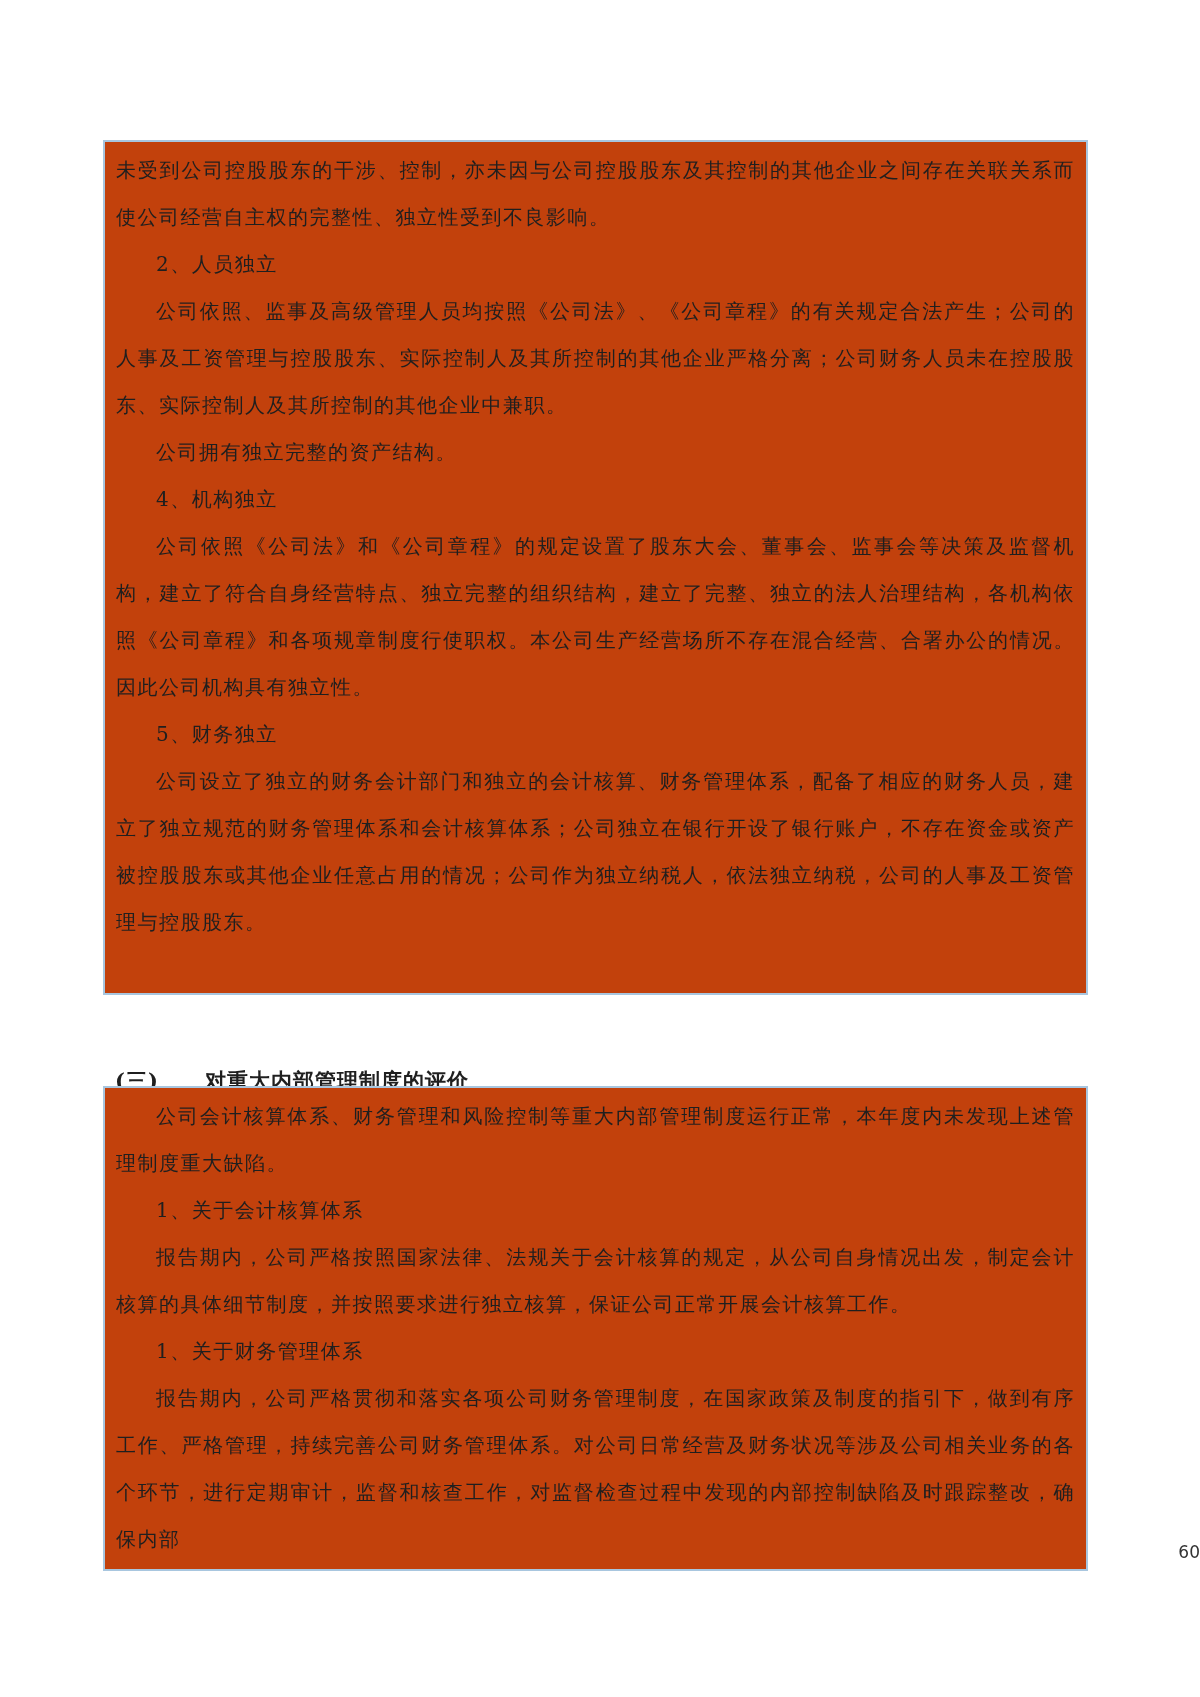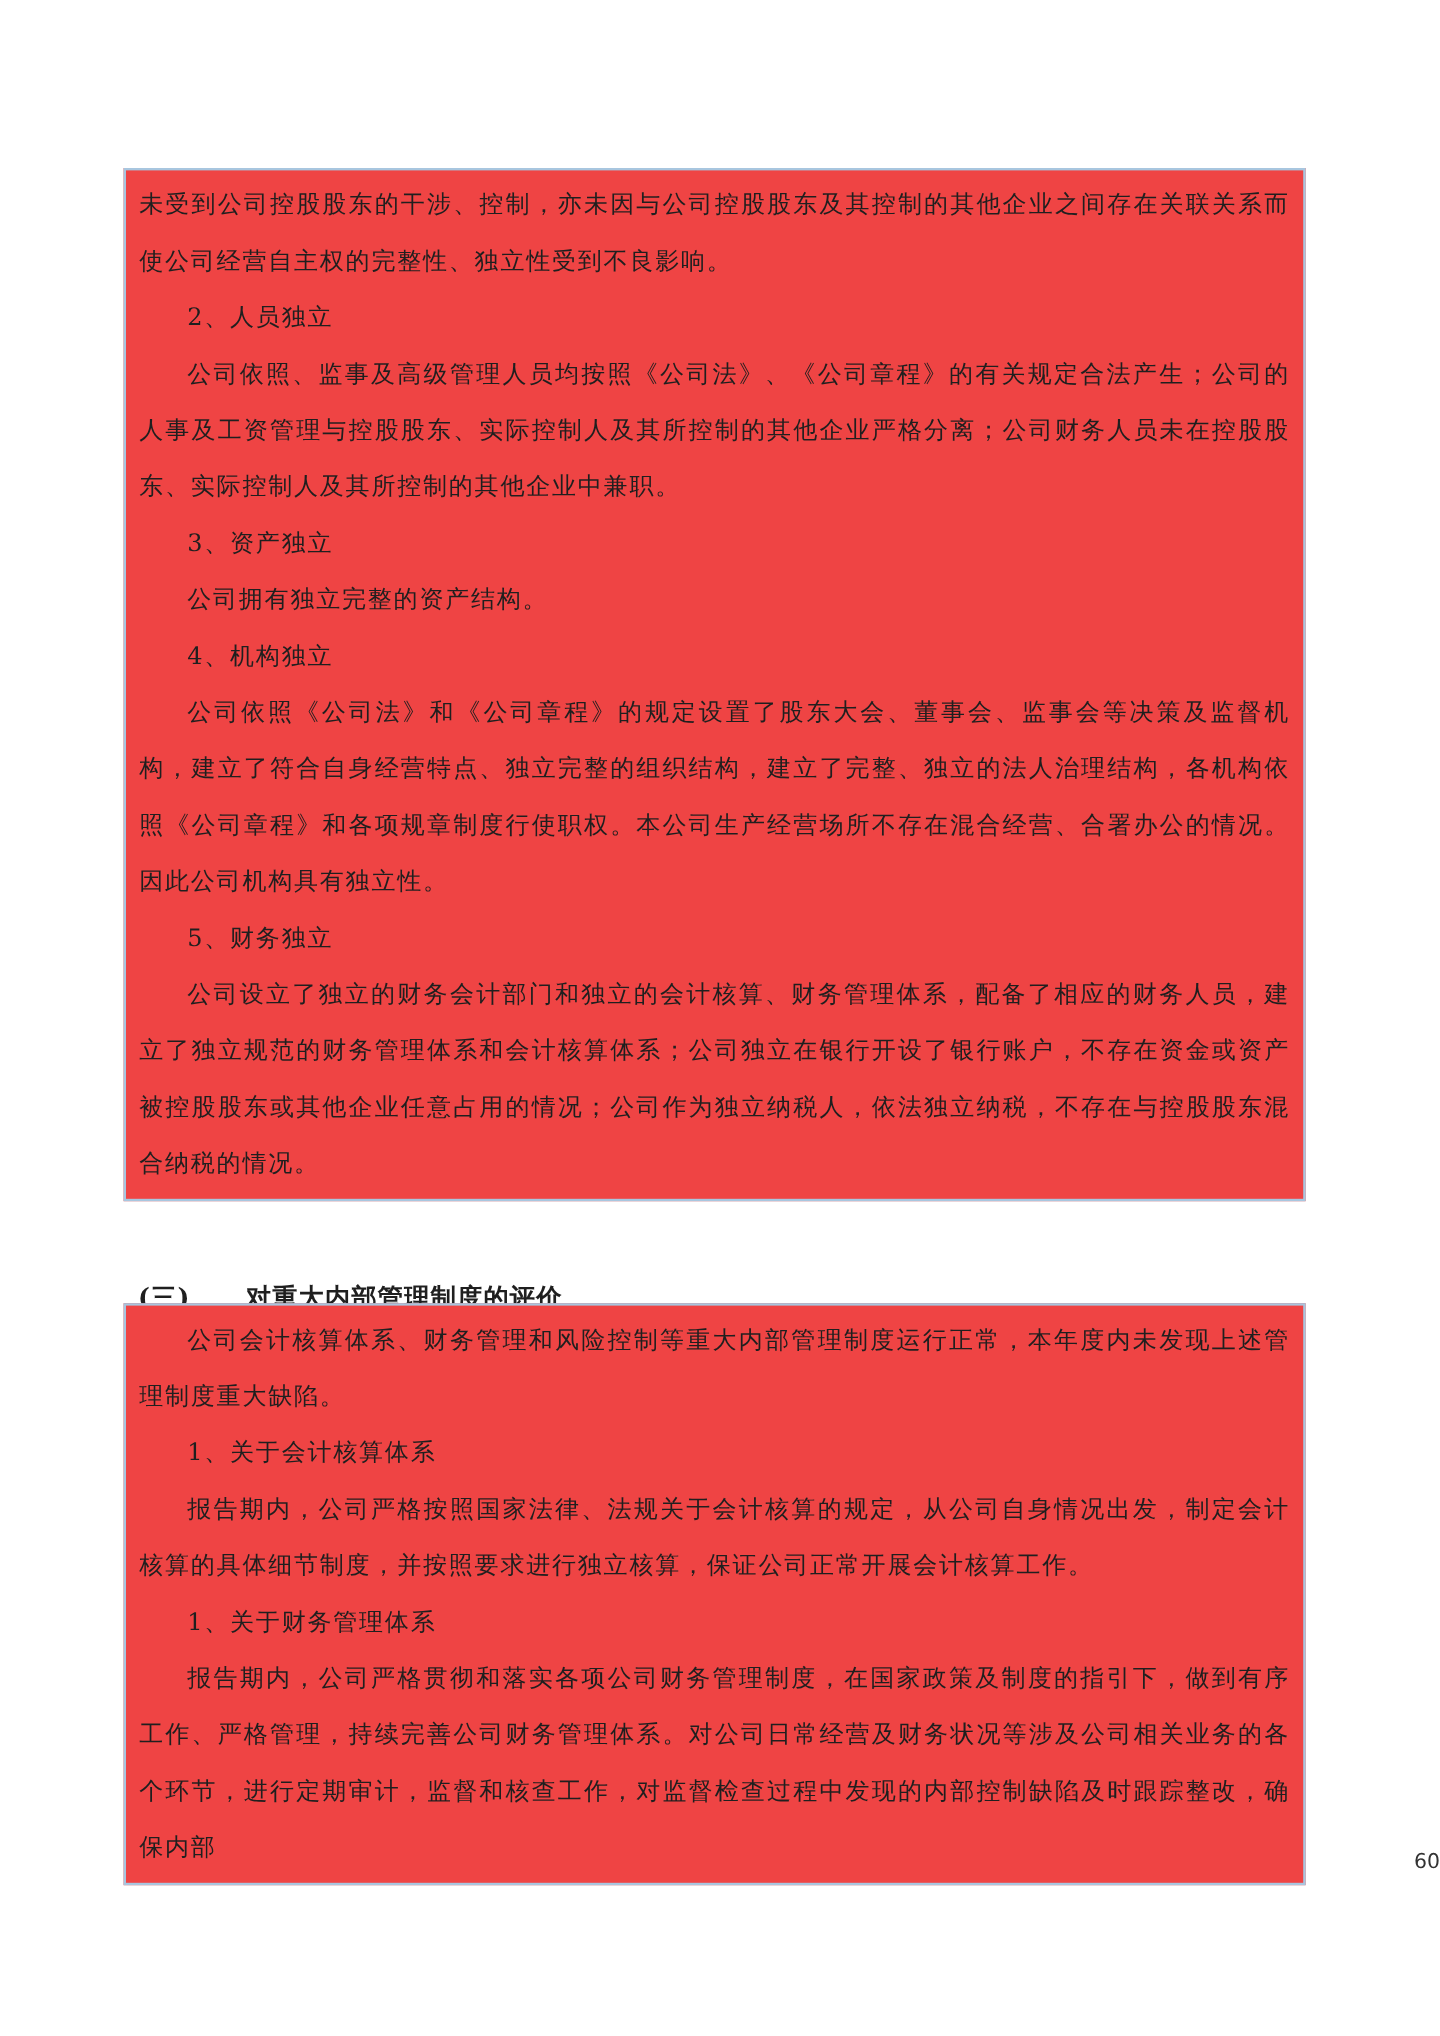--- a/index.html
+++ b/index.html
@@ -16,21 +16,21 @@
     height: 1697px;
     background: #ffffff;
     overflow: hidden;
   }
   .content-box {
     position: absolute;
     left: 103px;
     width: 985px;
     box-sizing: border-box;
     border: 2px solid #a8c6df;
-    background: #ef4444;
+    background: #c2410c;
     padding: 5px 11px 6px 11px;
   }
   .box-independence { top: 140px; min-height: 855px; }
   .box-management   { top: 1086px; min-height: 431px; }
   .content-box p {
     margin: 0;
     font-size: 20px;
     line-height: 47px;
     letter-spacing: 1.5px;
     text-align: justify;
@@ -60,26 +60,25 @@
 </style>
 </head>
 <body>
 
 <div class="page">
 
   <div class="content-box box-independence">
     <p>未受到公司控股股东的干涉、控制，亦未因与公司控股股东及其控制的其他企业之间存在关联关系而使公司经营自主权的完整性、独立性受到不良影响。</p>
     <p class="indent">2、人员独立</p>
     <p class="indent">公司依照、监事及高级管理人员均按照《公司法》、《公司章程》的有关规定合法产生；公司的人事及工资管理与控股股东、实际控制人及其所控制的其他企业严格分离；公司财务人员未在控股股东、实际控制人及其所控制的其他企业中兼职。</p>
-    <p class="indent">3、资产独立</p>
     <p class="indent">公司拥有独立完整的资产结构。</p>
     <p class="indent">4、机构独立</p>
     <p class="indent">公司依照《公司法》和《公司章程》的规定设置了股东大会、董事会、监事会等决策及监督机构，建立了符合自身经营特点、独立完整的组织结构，建立了完整、独立的法人治理结构，各机构依照《公司章程》和各项规章制度行使职权。本公司生产经营场所不存在混合经营、合署办公的情况。因此公司机构具有独立性。</p>
     <p class="indent">5、财务独立</p>
-    <p class="indent">公司设立了独立的财务会计部门和独立的会计核算、财务管理体系，配备了相应的财务人员，建立了独立规范的财务管理体系和会计核算体系；公司独立在银行开设了银行账户，不存在资金或资产被控股股东或其他企业任意占用的情况；公司作为独立纳税人，依法独立纳税，不存在与控股股东混合纳税的情况。</p>
+    <p class="indent">公司设立了独立的财务会计部门和独立的会计核算、财务管理体系，配备了相应的财务人员，建立了独立规范的财务管理体系和会计核算体系；公司独立在银行开设了银行账户，不存在资金或资产被控股股东或其他企业任意占用的情况；公司作为独立纳税人，依法独立纳税，公司的人事及工资管理与控股股东。</p>
   </div>
 
   <div class="section-heading">
     <span class="numeral">(三)</span><span>对重大内部管理制度的评价</span>
   </div>
 
   <div class="content-box box-management">
     <p class="indent">公司会计核算体系、财务管理和风险控制等重大内部管理制度运行正常，本年度内未发现上述管理制度重大缺陷。</p>
     <p class="indent">1、关于会计核算体系</p>
     <p class="indent">报告期内，公司严格按照国家法律、法规关于会计核算的规定，从公司自身情况出发，制定会计核算的具体细节制度，并按照要求进行独立核算，保证公司正常开展会计核算工作。</p>

